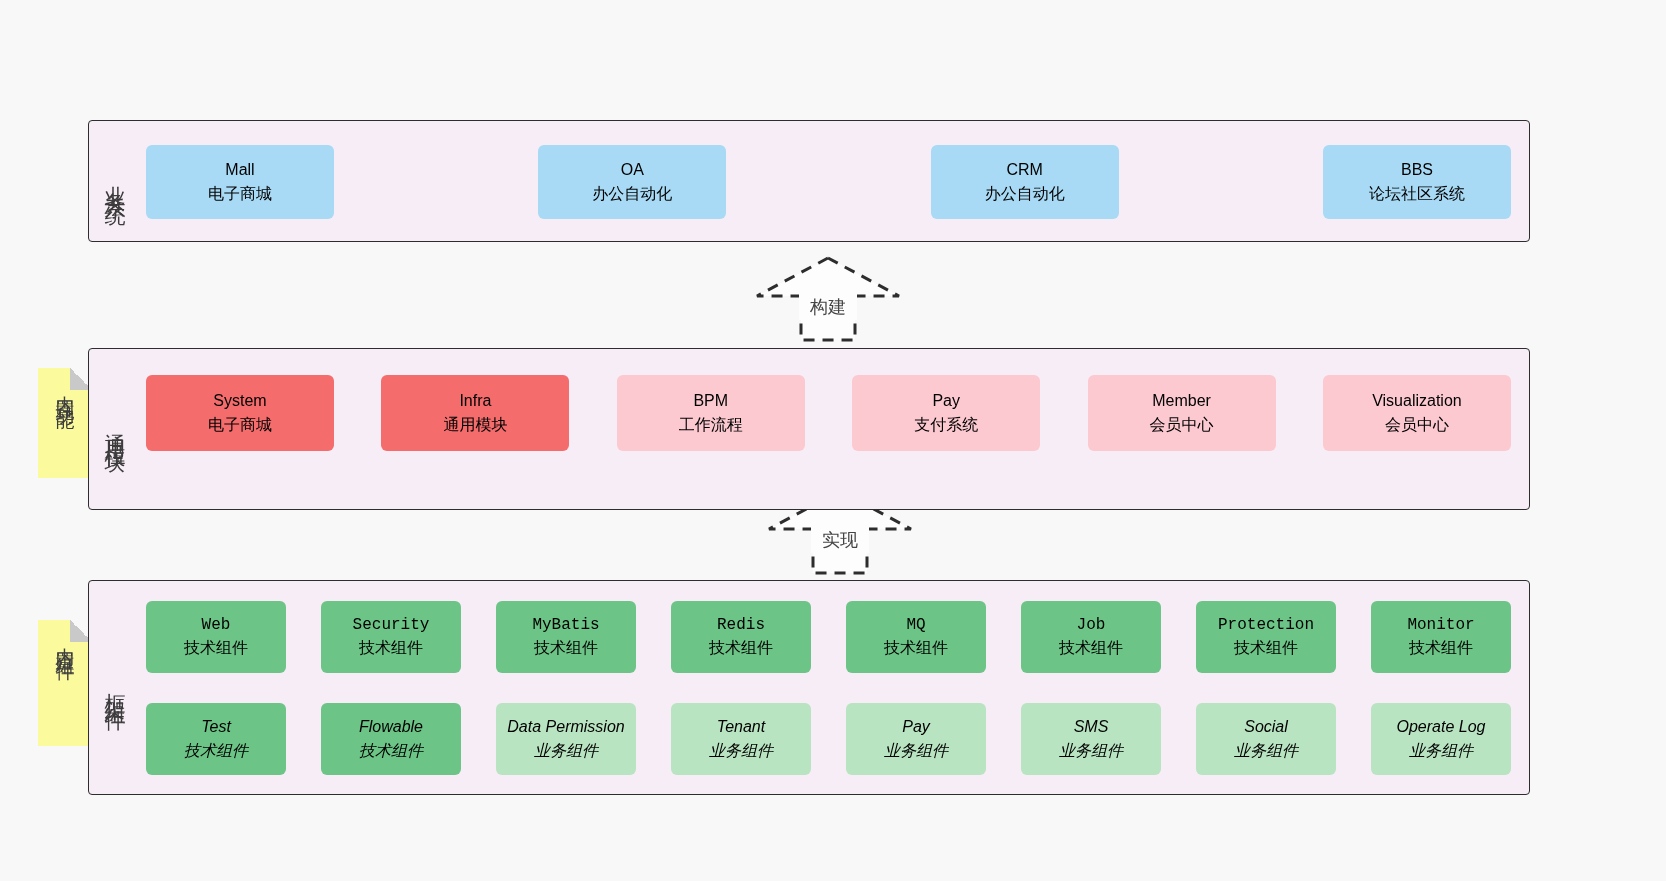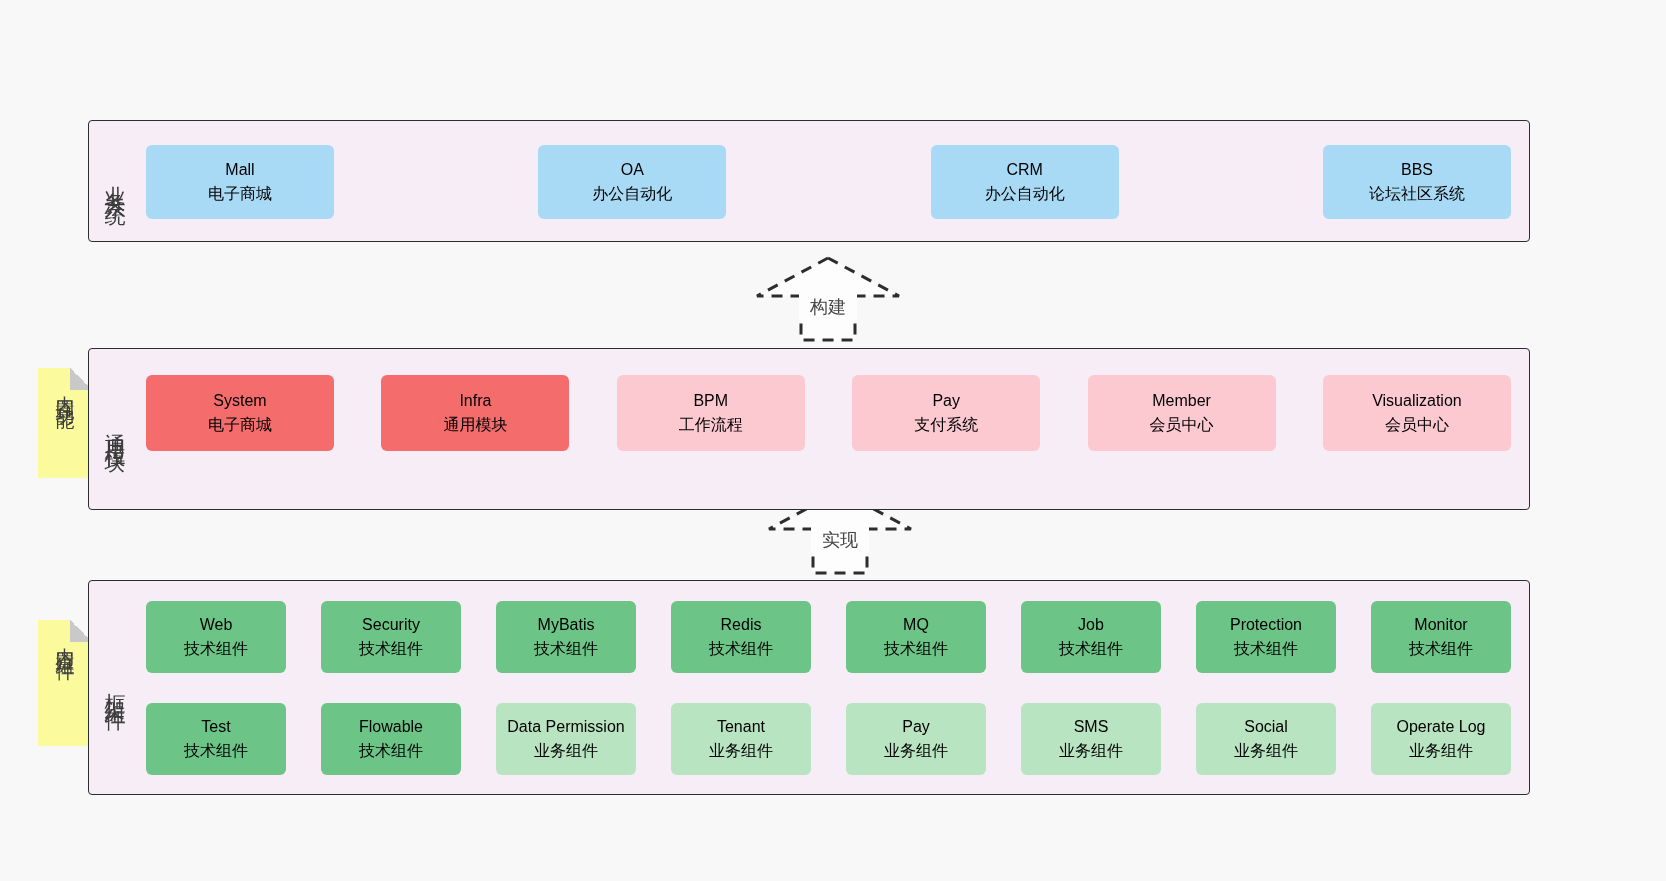--- a/index.html
+++ b/index.html
@@ -21,22 +21,22 @@
     position:absolute;left:12px;top:50%;transform:translateY(-50%);
     writing-mode:vertical-rl;text-orientation:upright;
     font-size:21px;letter-spacing:6px;color:#3c3c3c;white-space:nowrap;
   }
   .boxes-row{
     position:absolute;left:57px;right:18px;
     display:flex;justify-content:space-between;
   }
   #section-business .boxes-row{top:24px;}
   #section-modules .boxes-row{top:26px;}
-  #section-framework .row-1{top:20px;}
-  #section-framework .row-2{top:122px;}
+  #section-framework .row-1{top:20px;font-family:Liberation Mono, monospace;}
+  #section-framework .row-2{top:122px;font-style:italic;}
   .box{
     display:flex;flex-direction:column;align-items:center;justify-content:center;
     text-align:center;border-radius:6px;
     font-size:16px;line-height:1.5;color:#000000;
   }
   .box .t{white-space:pre-line;}
   .wide{width:188px;height:74px;}
   #section-modules .wide{height:76px;}
   .narrow{width:140px;height:72px;padding:2px;box-sizing:border-box;}
   .blue{background:#a9daf5;}

